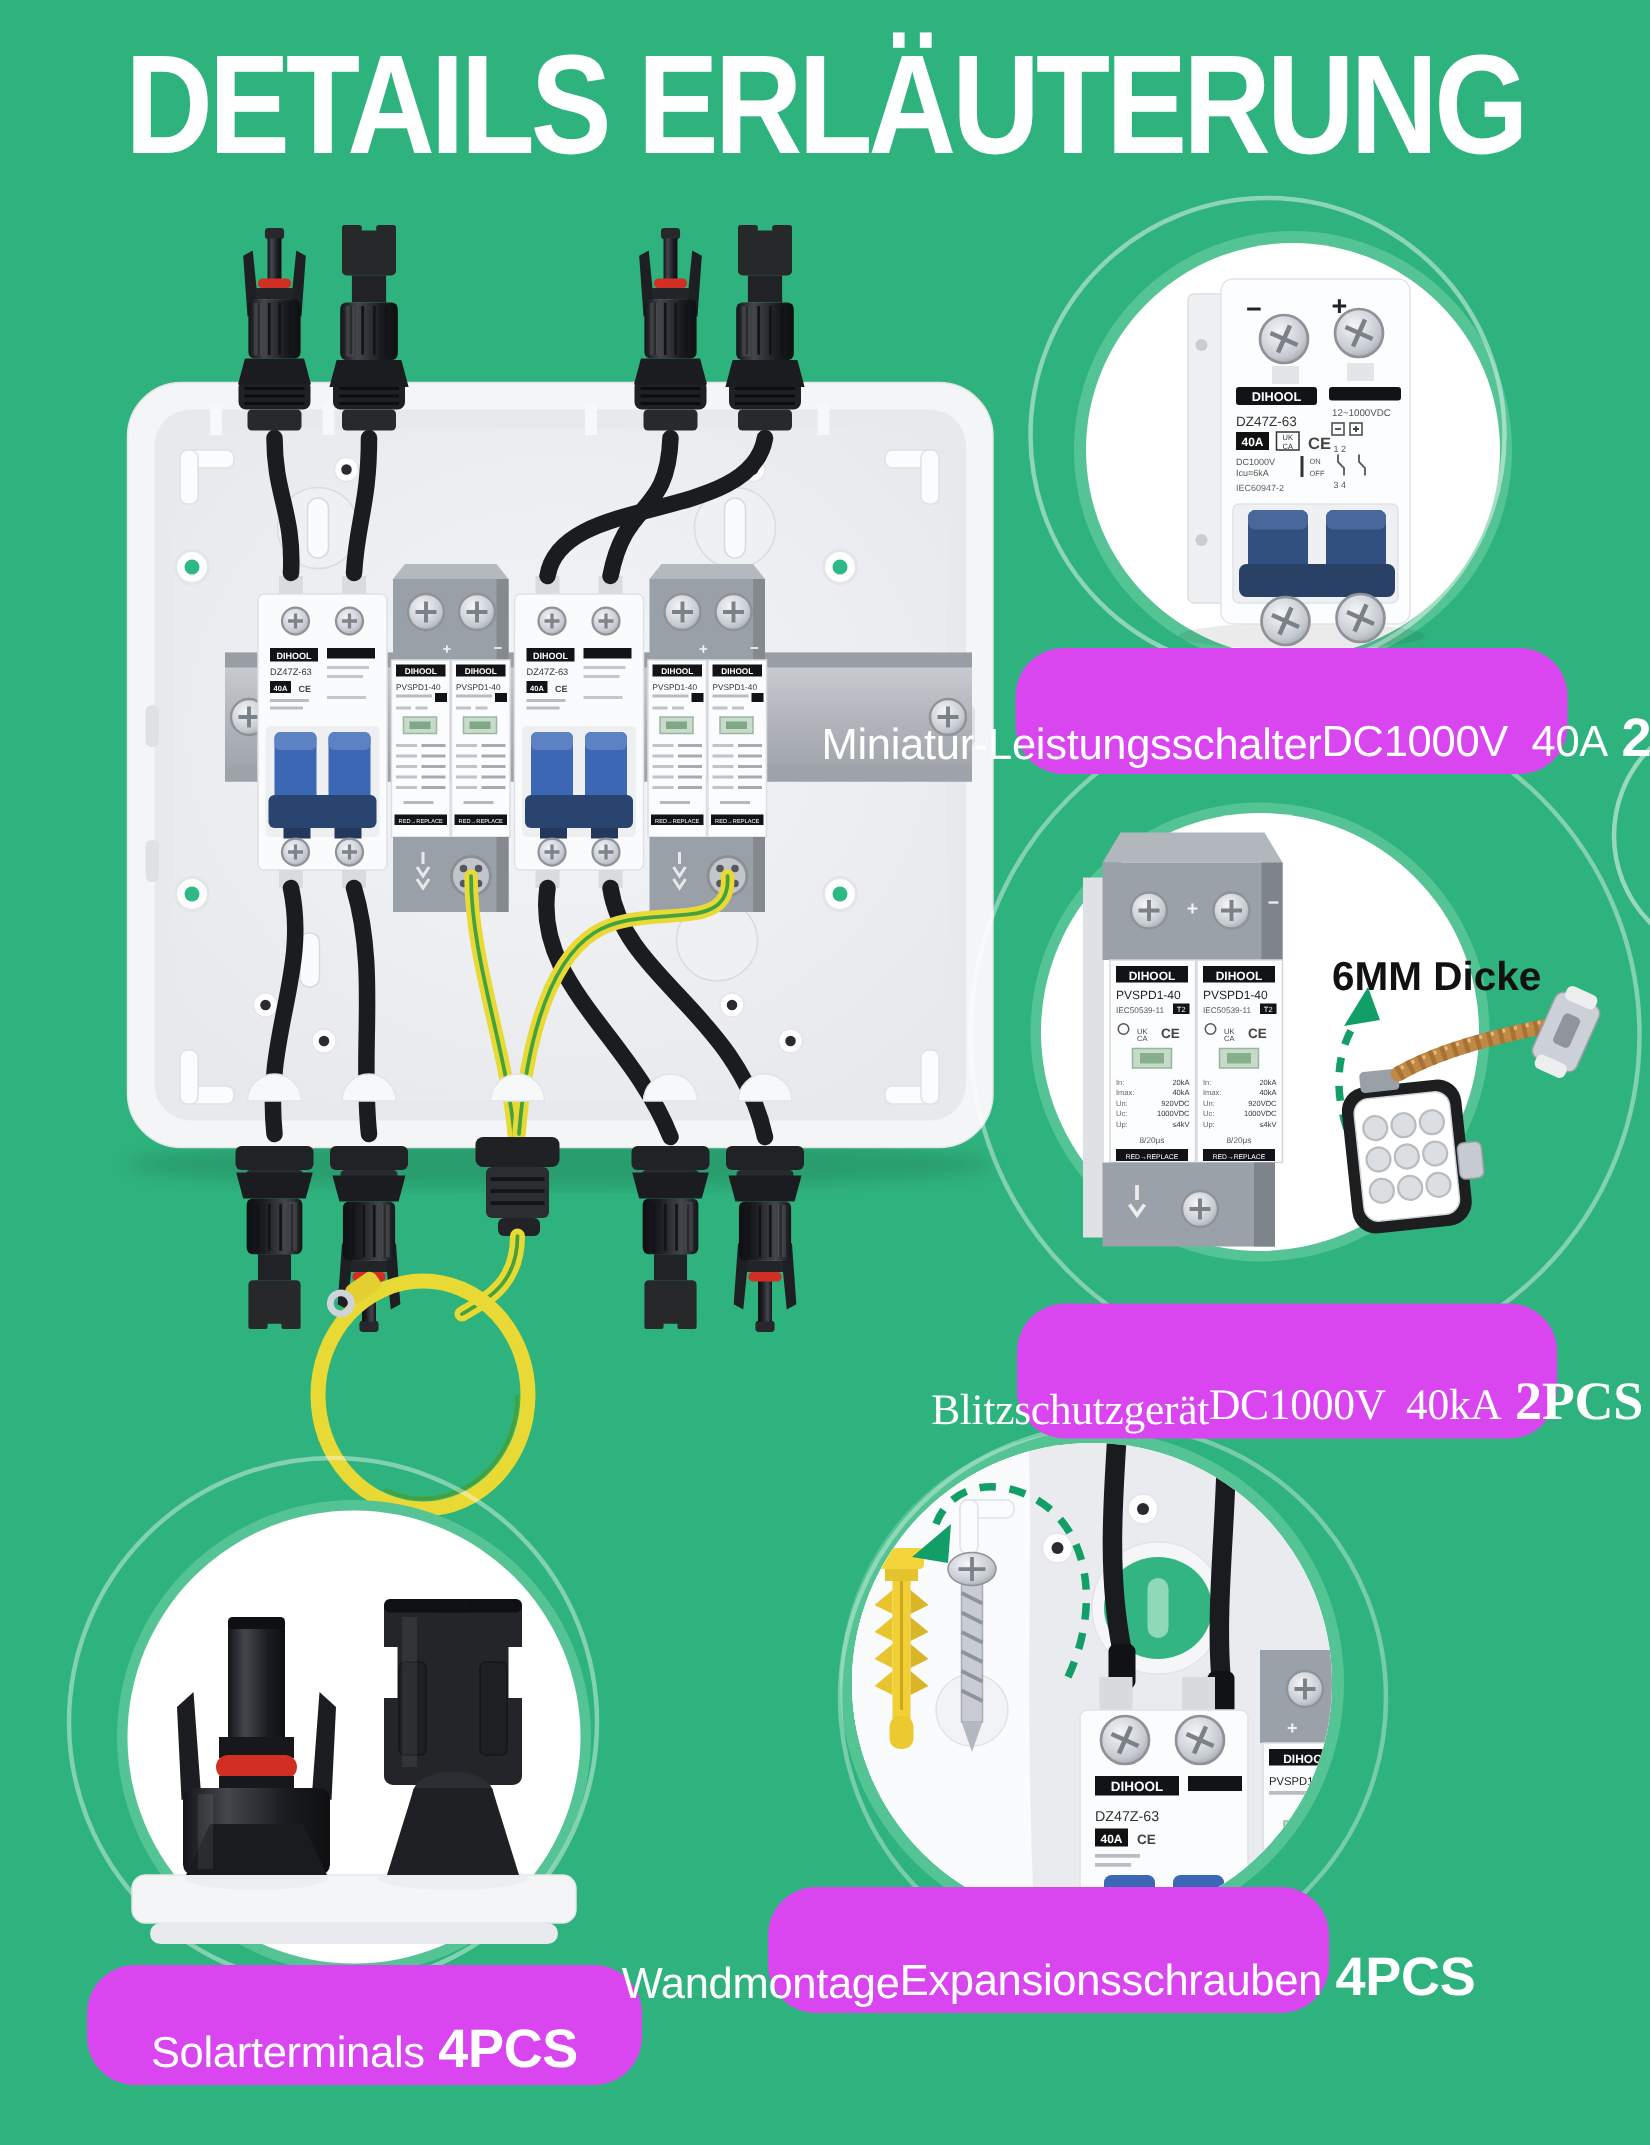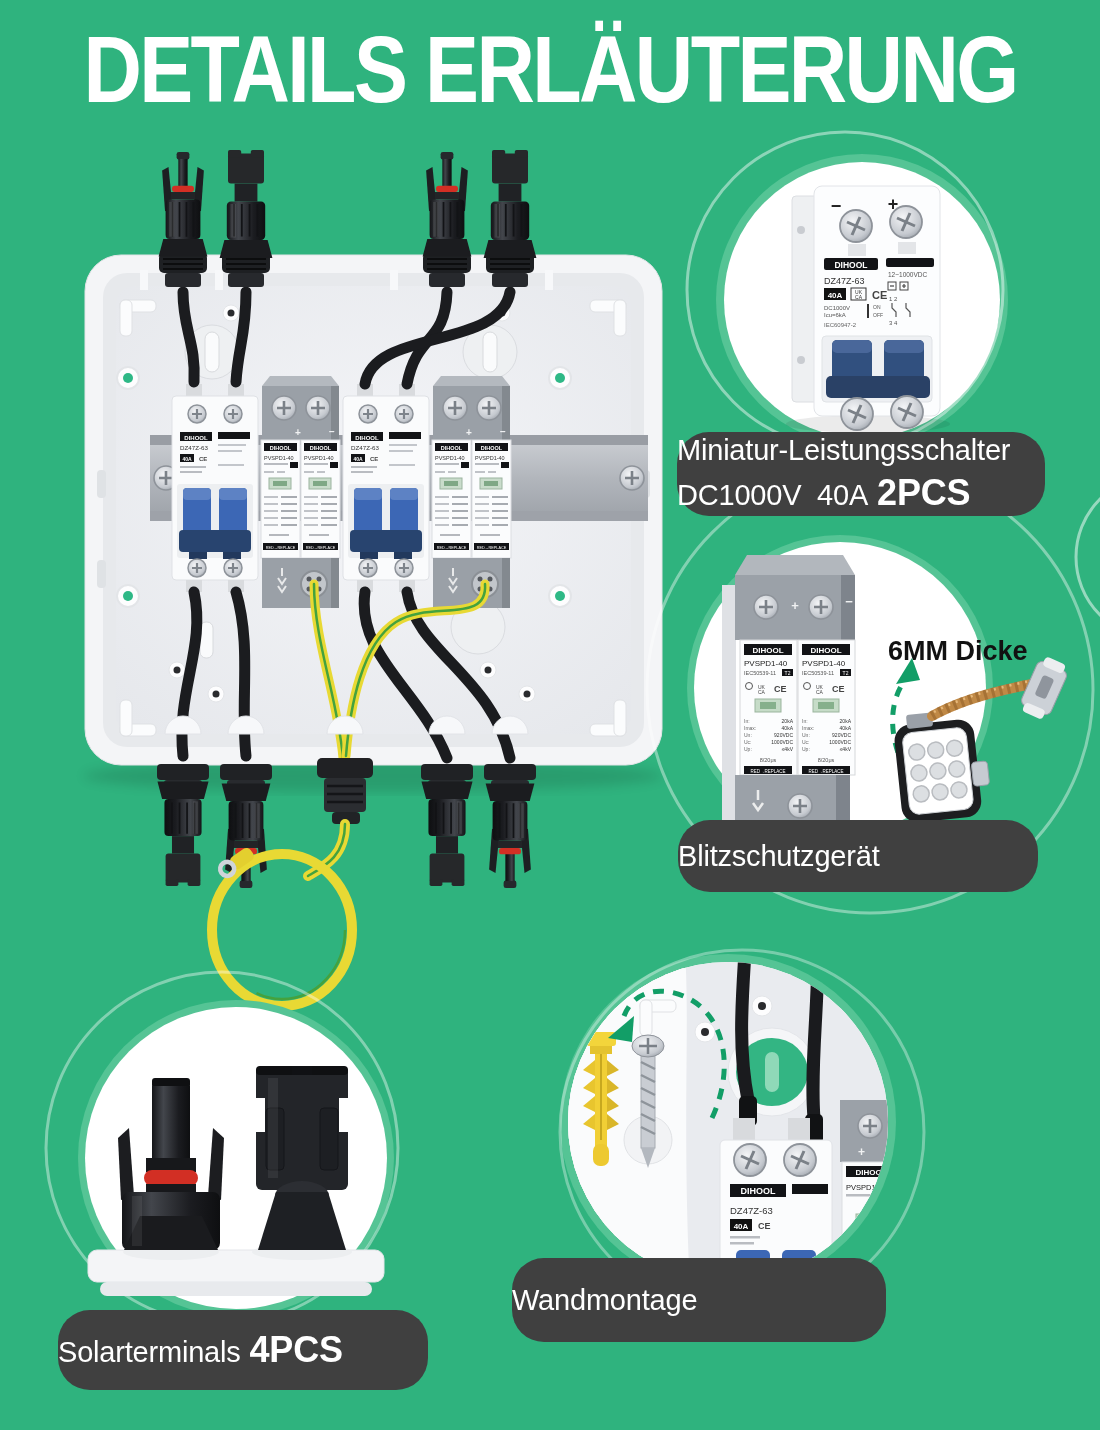--- a/index.html
+++ b/index.html
@@ -3,27 +3,27 @@
 <meta charset="utf-8">
 <style>
   html,body{margin:0;padding:0;background:#2fb37e;}
   .canvas{position:relative;width:1100px;height:1430px;background:#2fb37e;overflow:hidden;
           font-family:"Liberation Sans",sans-serif;}
   .title{position:absolute;left:0;top:16px;width:100%;text-align:center;color:#ffffff;
          font-size:94px;font-weight:bold;letter-spacing:-3px;white-space:nowrap;
          transform:scaleX(0.86);transform-origin:50% 50%;}
   svg.scene{position:absolute;left:0;top:0;}
   svg text{font-family:"Liberation Sans",sans-serif;}
-  .pill{position:absolute;background:#404040;border-radius:32px;color:#fff;
-        display:flex;flex-direction:column;justify-content:center;align-items:flex-start;
+  .pill{position:absolute;background:#d946ef;border-radius:32px;color:#fff;
+        display:flex;flex-direction:row;justify-content:center;align-items:flex-end;
         text-align:center;font-size:29px;line-height:1.32;letter-spacing:-0.2px;}
   .pill .row{white-space:pre;}
   .pill b{font-weight:bold;margin-left:9px;font-size:36px;}
   .pill-mcb{left:677px;top:432px;width:368px;height:84px;}
-  .pill-spd{left:678px;top:820px;width:360px;height:72px;}
+  .pill-spd{left:678px;top:869px;width:360px;height:90px;font-family:Liberation Serif, serif;}
   .pill-terminals{left:58px;top:1310px;width:370px;height:80px;}
   .pill-mount{left:512px;top:1258px;width:374px;height:84px;}
 </style>
 </head>
 <body>
 
 <div class="canvas">
 
 <svg class="scene" width="1100" height="1430" viewBox="0 0 1100 1430">
   <defs>
@@ -621,23 +621,25 @@
 
 <div class="title">DETAILS ERLÄUTERUNG</div>
 
 <div class="pill pill-mcb">
   <div class="row">Miniatur-Leistungsschalter</div>
   <div class="row"><span>DC1000V  40A</span><b>2PCS</b></div>
 </div>
 
 <div class="pill pill-spd">
   <div class="row">Blitzschutzgerät</div>
+  <div class="row"><span>DC1000V  40kA</span><b>2PCS</b></div>
 </div>
 
 <div class="pill pill-terminals">
   <div class="row"><span>Solarterminals</span><b>4PCS</b></div>
 </div>
 
 <div class="pill pill-mount">
   <div class="row">Wandmontage</div>
+  <div class="row"><span>Expansionsschrauben</span><b>4PCS</b></div>
 </div>
 
 </div>
 
 </body></html>

